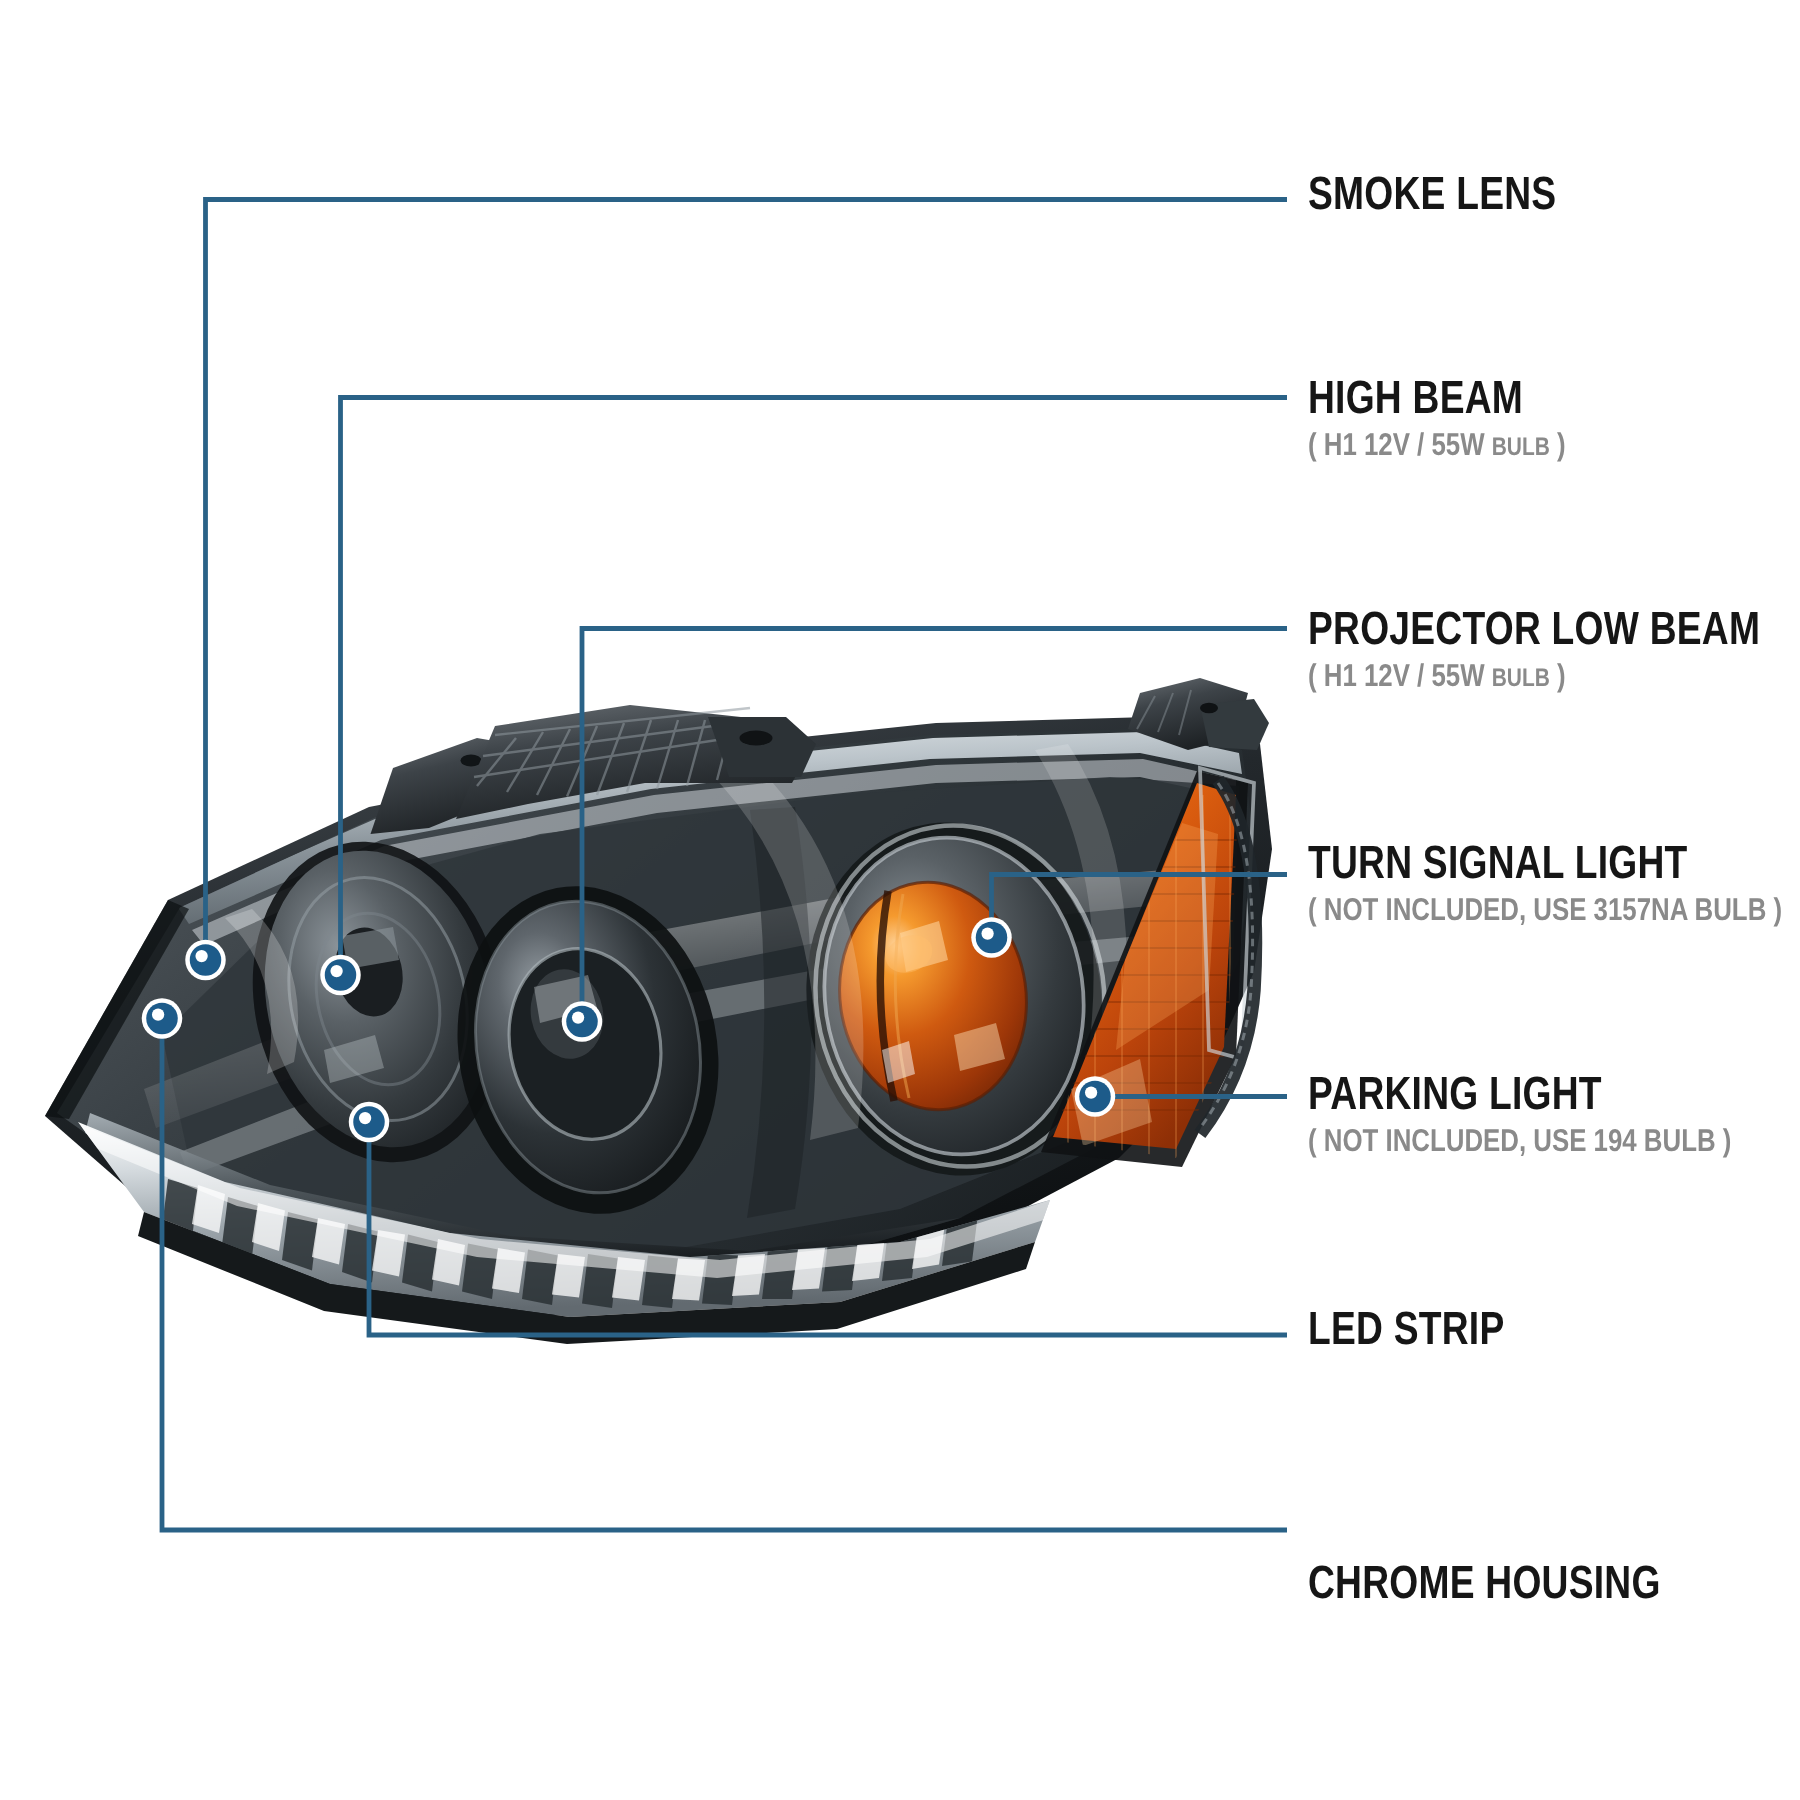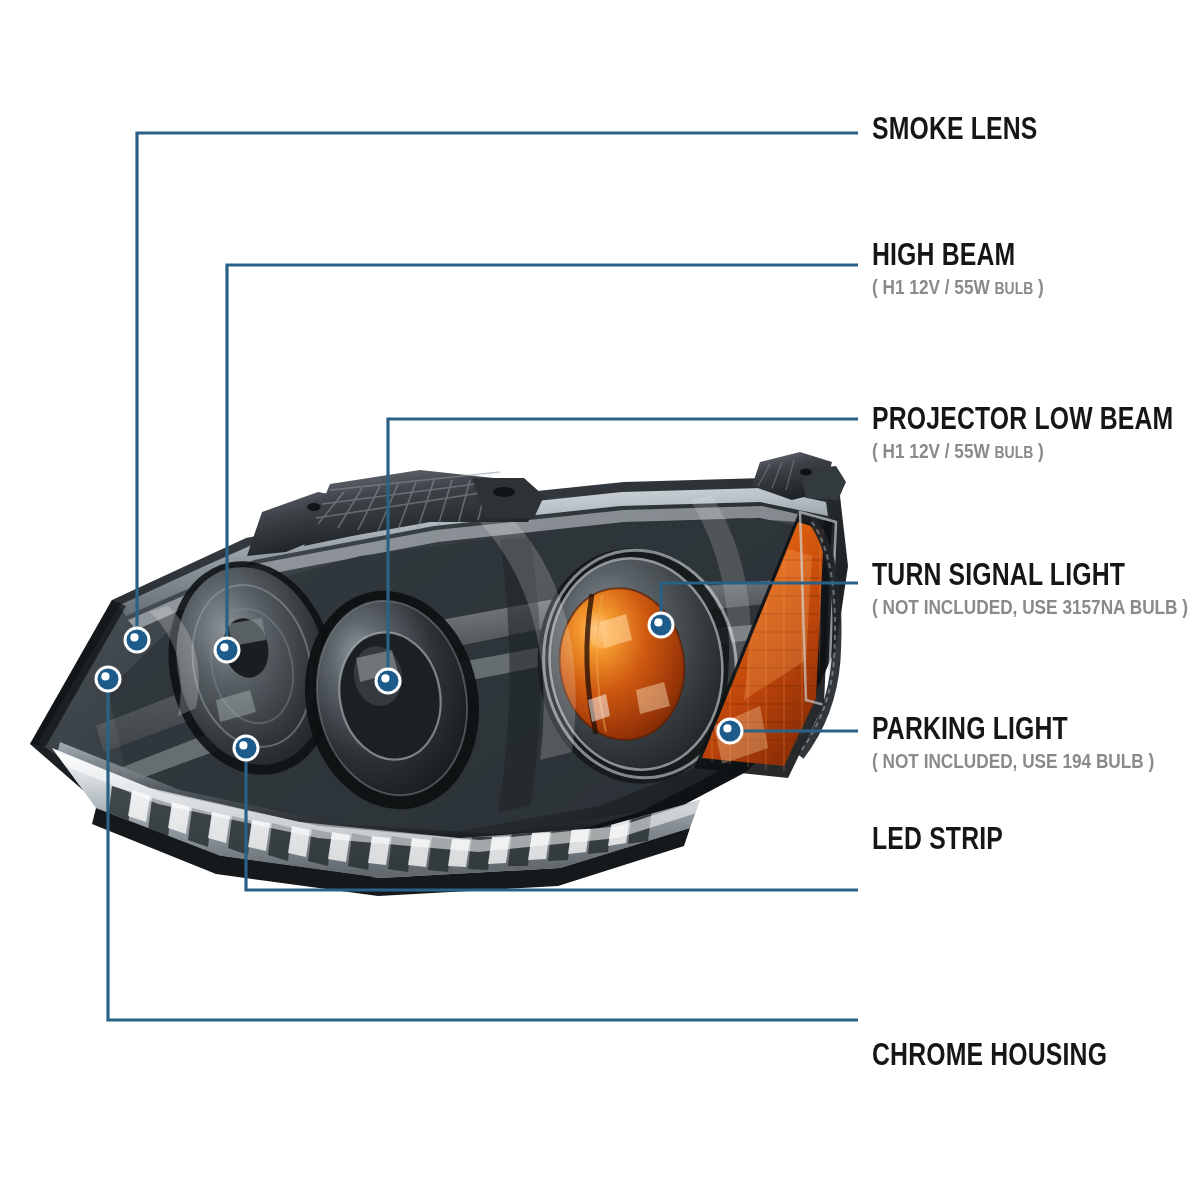--- a/index.html
+++ b/index.html
@@ -366,37 +366,37 @@
           <circle cx="108" cy="679" r="10.5" fill="#1d5b8a"></circle>
           <circle cx="105.4" cy="676.4" r="4.1" fill="#ffffff"></circle>
         </g>
       </g>
   </svg>
 
   <div id="label-column">
       <div class="label" style="top: 112px;">
         <div class="title">SMOKE LENS</div>
       </div>
-      <div class="label" style="top: 238px;">
+      <div class="label" style="top: 248px;">
         <div class="title">HIGH BEAM</div>
         <div class="sub"><span>( H1  12V / 55W </span><span class="sm">BULB</span><span> )</span></div>
       </div>
       <div class="label" style="top: 402px;">
         <div class="title">PROJECTOR LOW BEAM</div>
         <div class="sub"><span>( H1  12V / 55W </span><span class="sm">BULB</span><span> )</span></div>
       </div>
       <div class="label" style="top: 558px;">
         <div class="title">TURN SIGNAL LIGHT</div>
         <div class="sub">( NOT INCLUDED, USE  3157NA  BULB )</div>
       </div>
       <div class="label" style="top: 712px;">
         <div class="title">PARKING LIGHT</div>
         <div class="sub">( NOT INCLUDED, USE  194 BULB )</div>
       </div>
-      <div class="label" style="top: 822px;">
+      <div class="label" style="top: 869px;">
         <div class="title">LED STRIP</div>
       </div>
       <div class="label" style="top: 1038px;">
         <div class="title">CHROME HOUSING</div>
       </div>
     </div>
 
 </div>
 
 </body></html>

